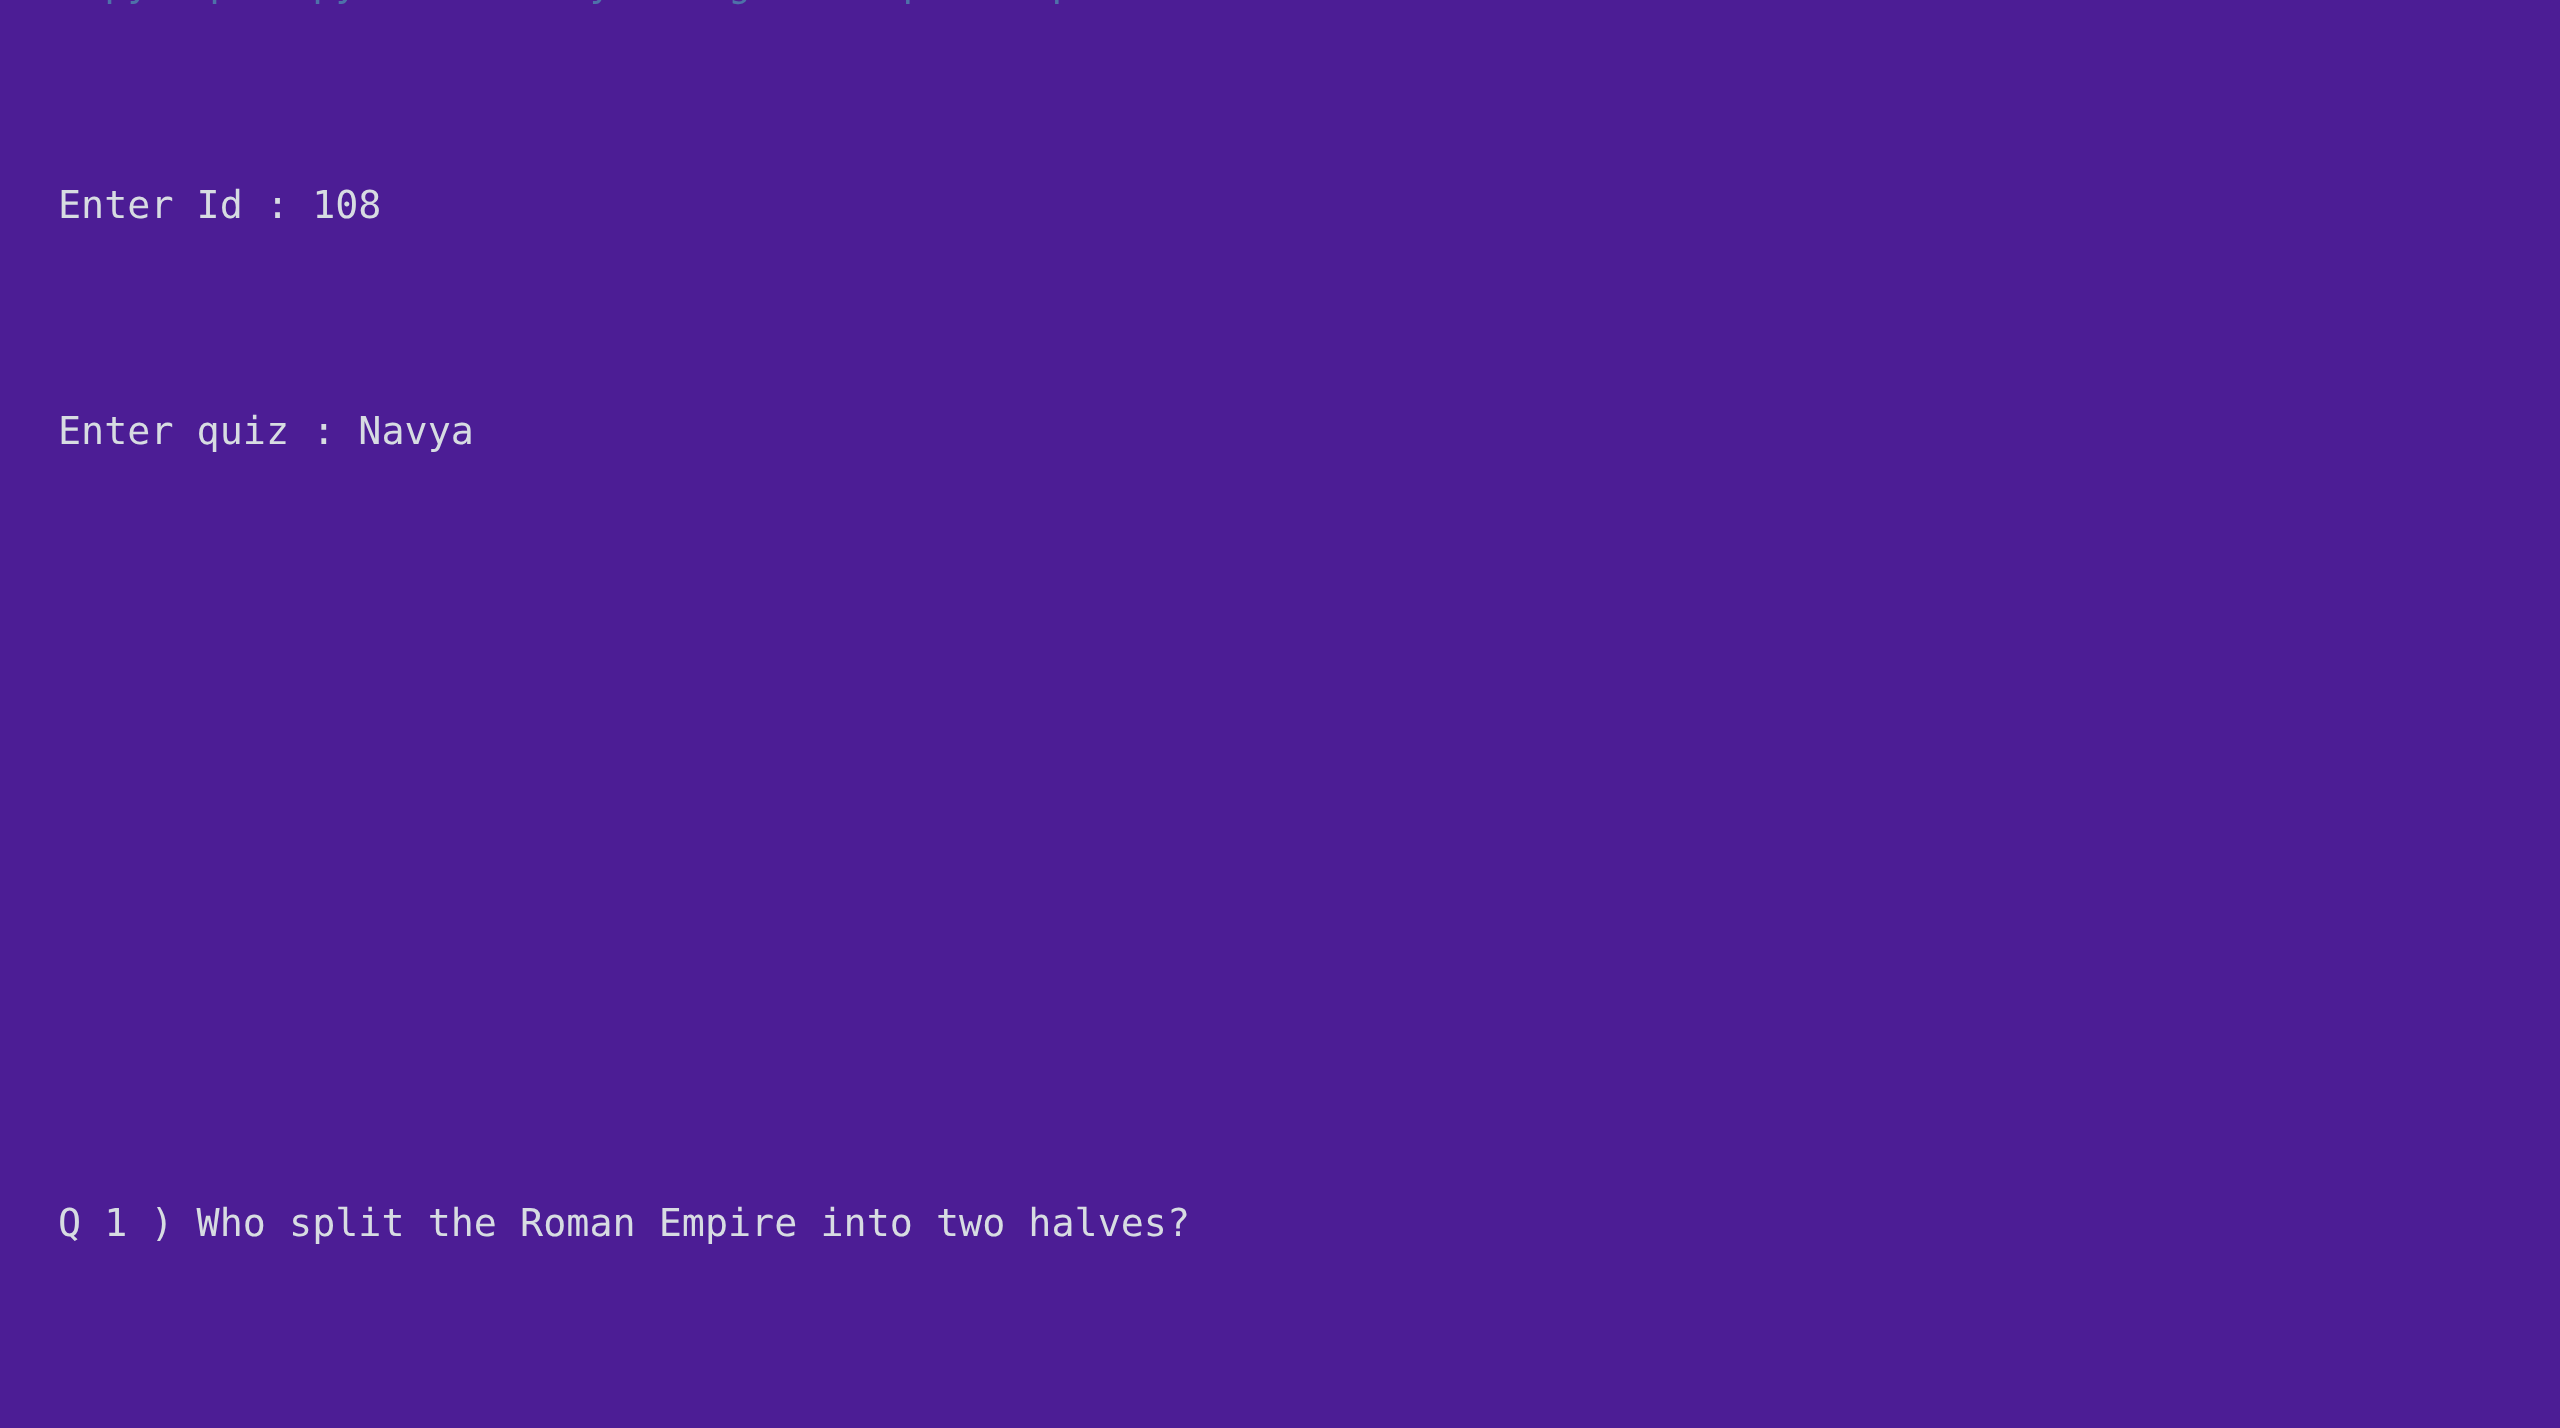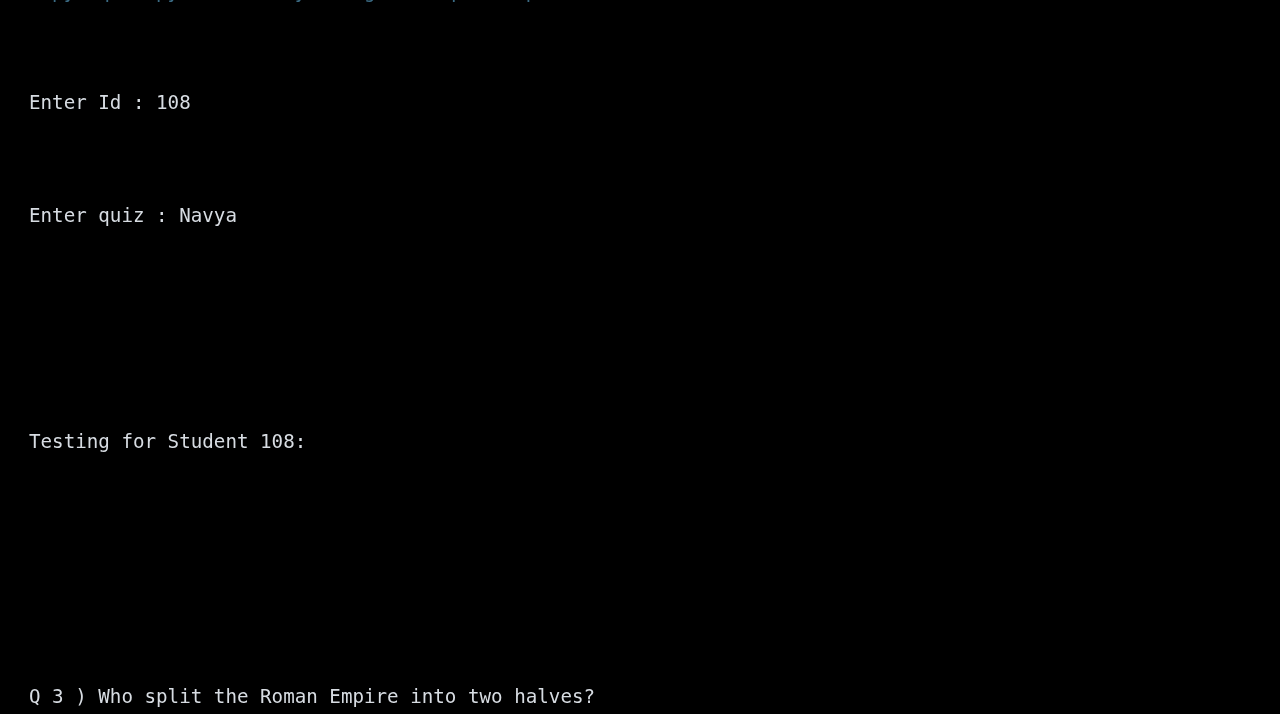--- a/index.html
+++ b/index.html
@@ -12,21 +12,21 @@
     width: 1280px;
     height: 714px;
     overflow: hidden;
     font-family: "DejaVu Sans Mono", "Liberation Mono", monospace;
   }
 
   #terminal {
     position: relative;
     width: 1280px;
     height: 714px;
-    background: #000000;
+    background: #4c1d95;
     overflow: hidden;
   }
 
   
   #scrollback-clipped-line {
     position: absolute;
     left: 0;
     top: -22px;
     width: 1280px;
     height: 28px;
@@ -71,26 +71,25 @@
   <div id="scrollback-clipped-line">  py  quiz.py    history   regions  quiz  options  </div>
 
   <div id="screen">
 
     <div class="line">Enter Id : 108</div>
 
     <div class="line">Enter quiz : Navya</div>
 
     <div class="line blank">&nbsp;</div>
 
-    <div class="line">Testing for Student 108:</div>
 
     <div class="line blank">&nbsp;</div>
 
     
-    <div class="line">Q 3 ) Who split the Roman Empire into two halves?</div>
+    <div class="line">Q 1 ) Who split the Roman Empire into two halves?</div>
     
     
     
     
     
 
     
 
     
 

